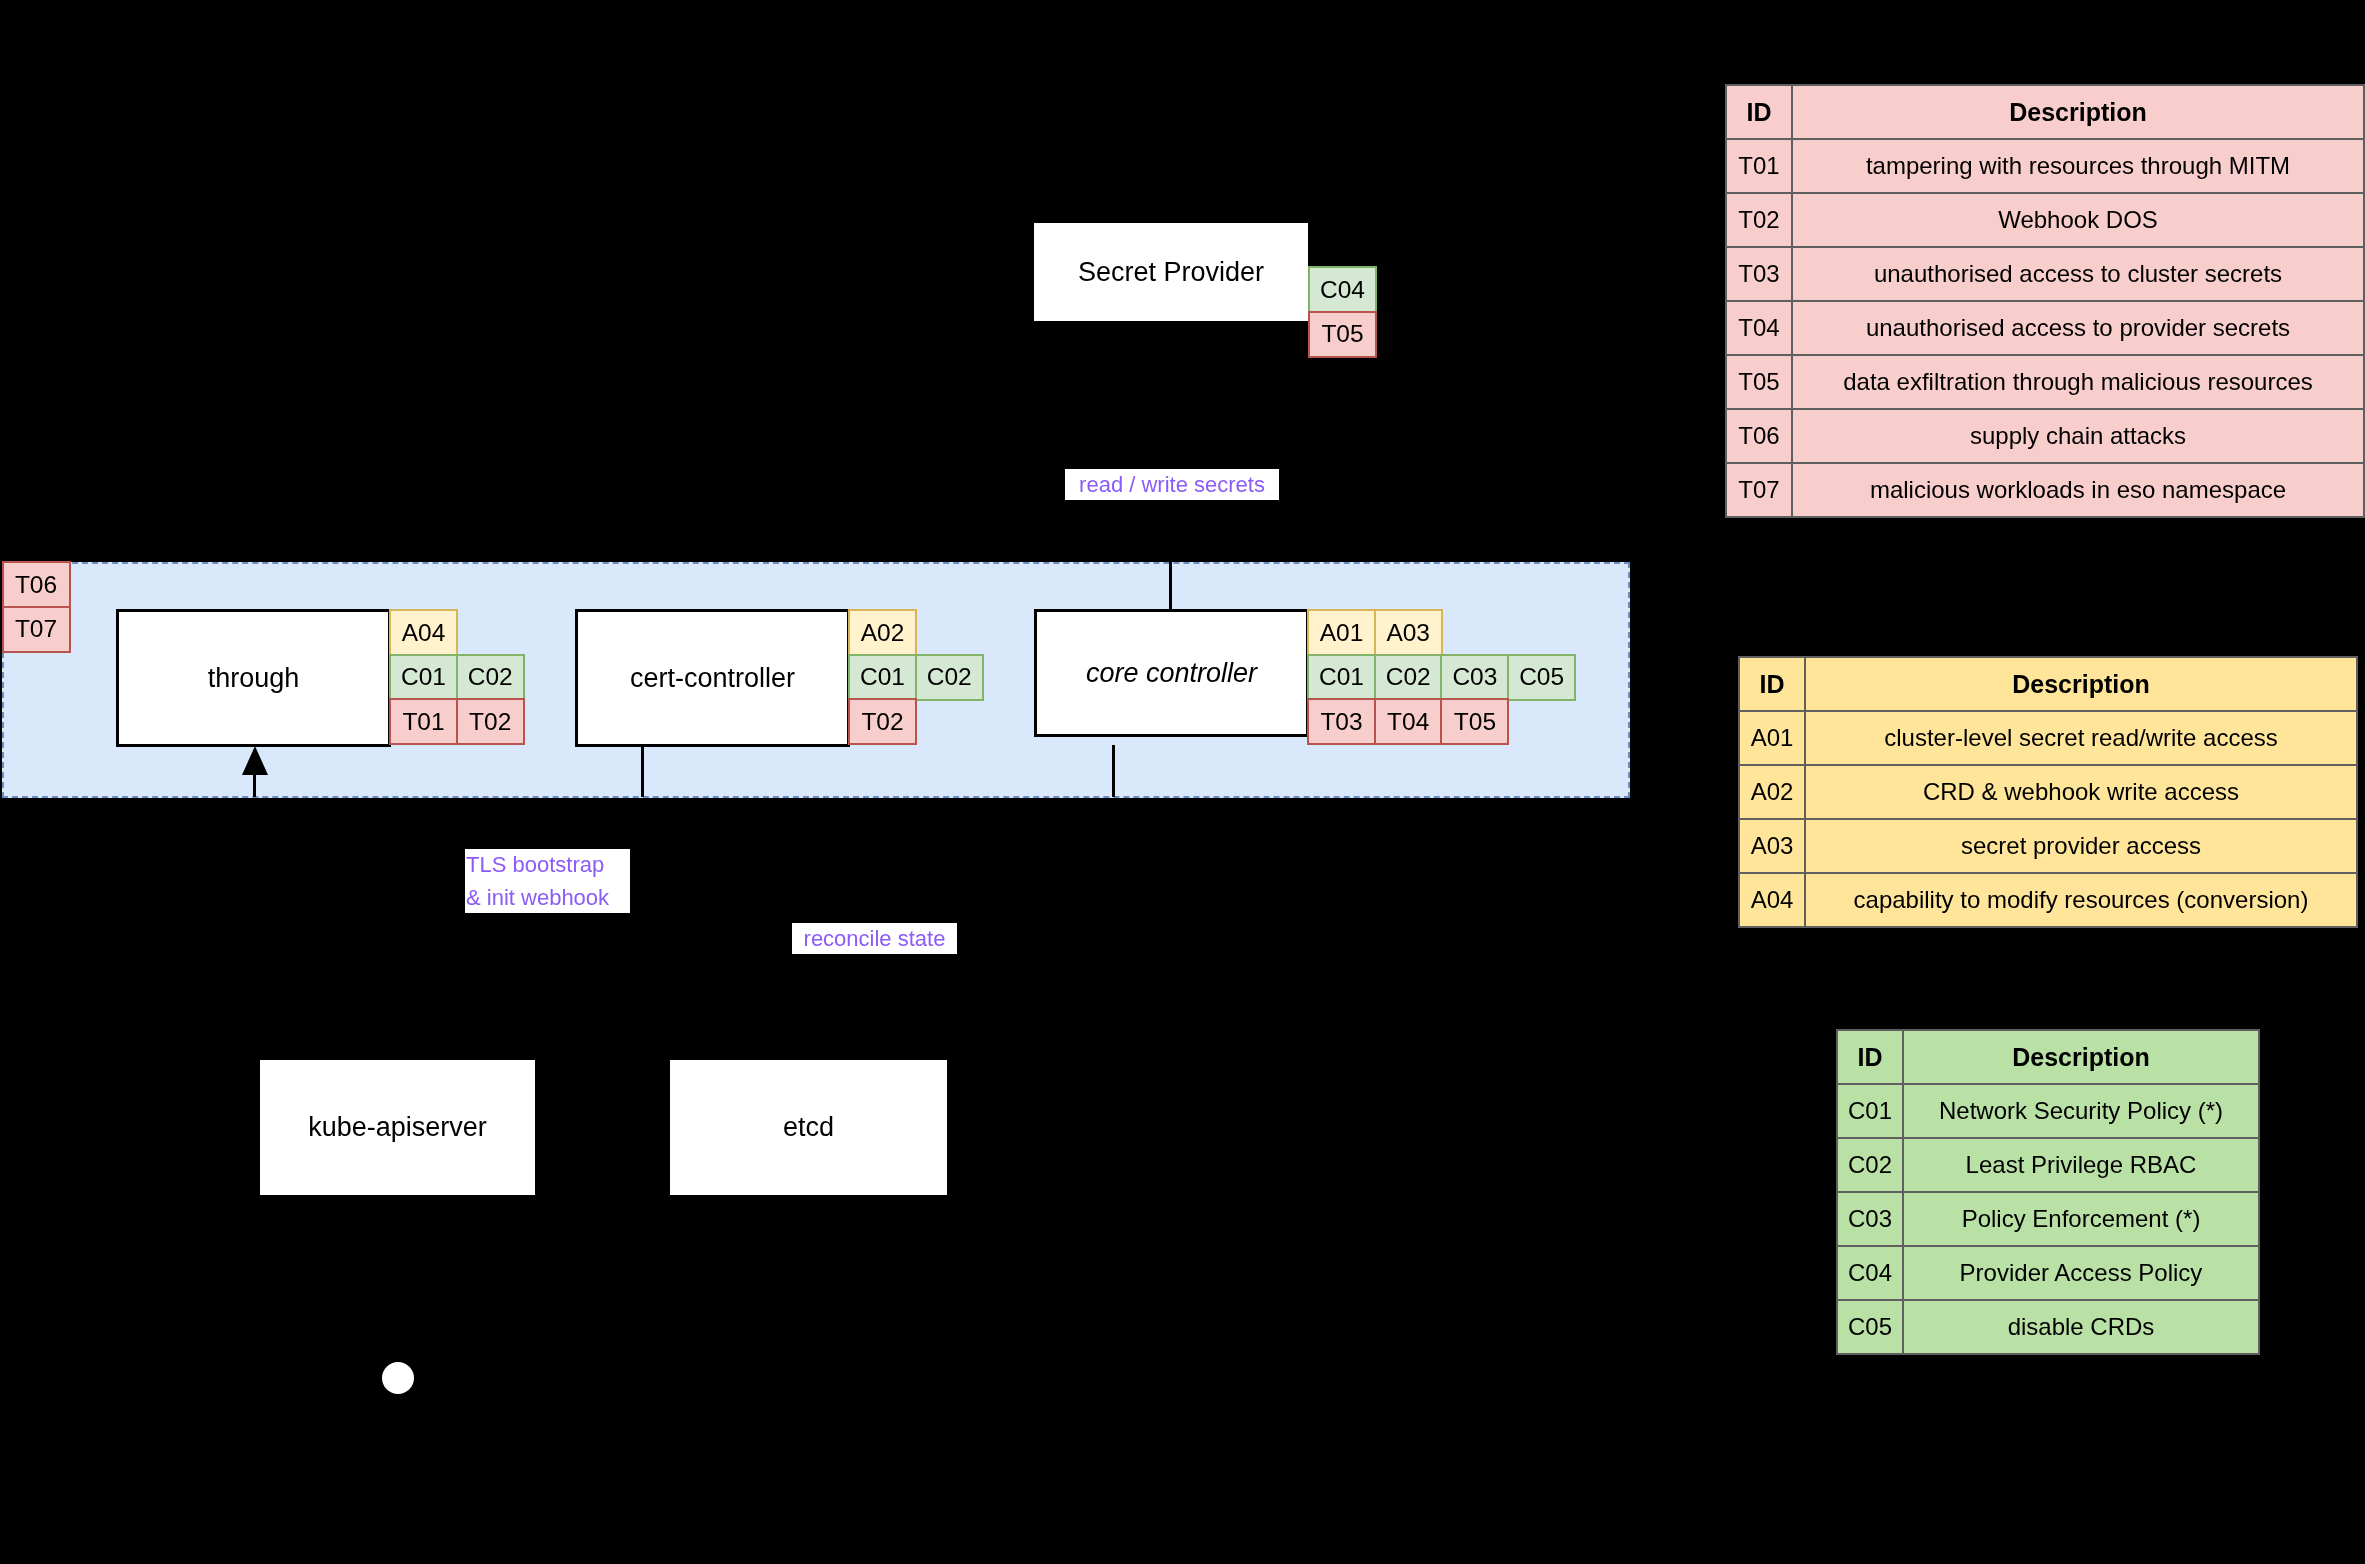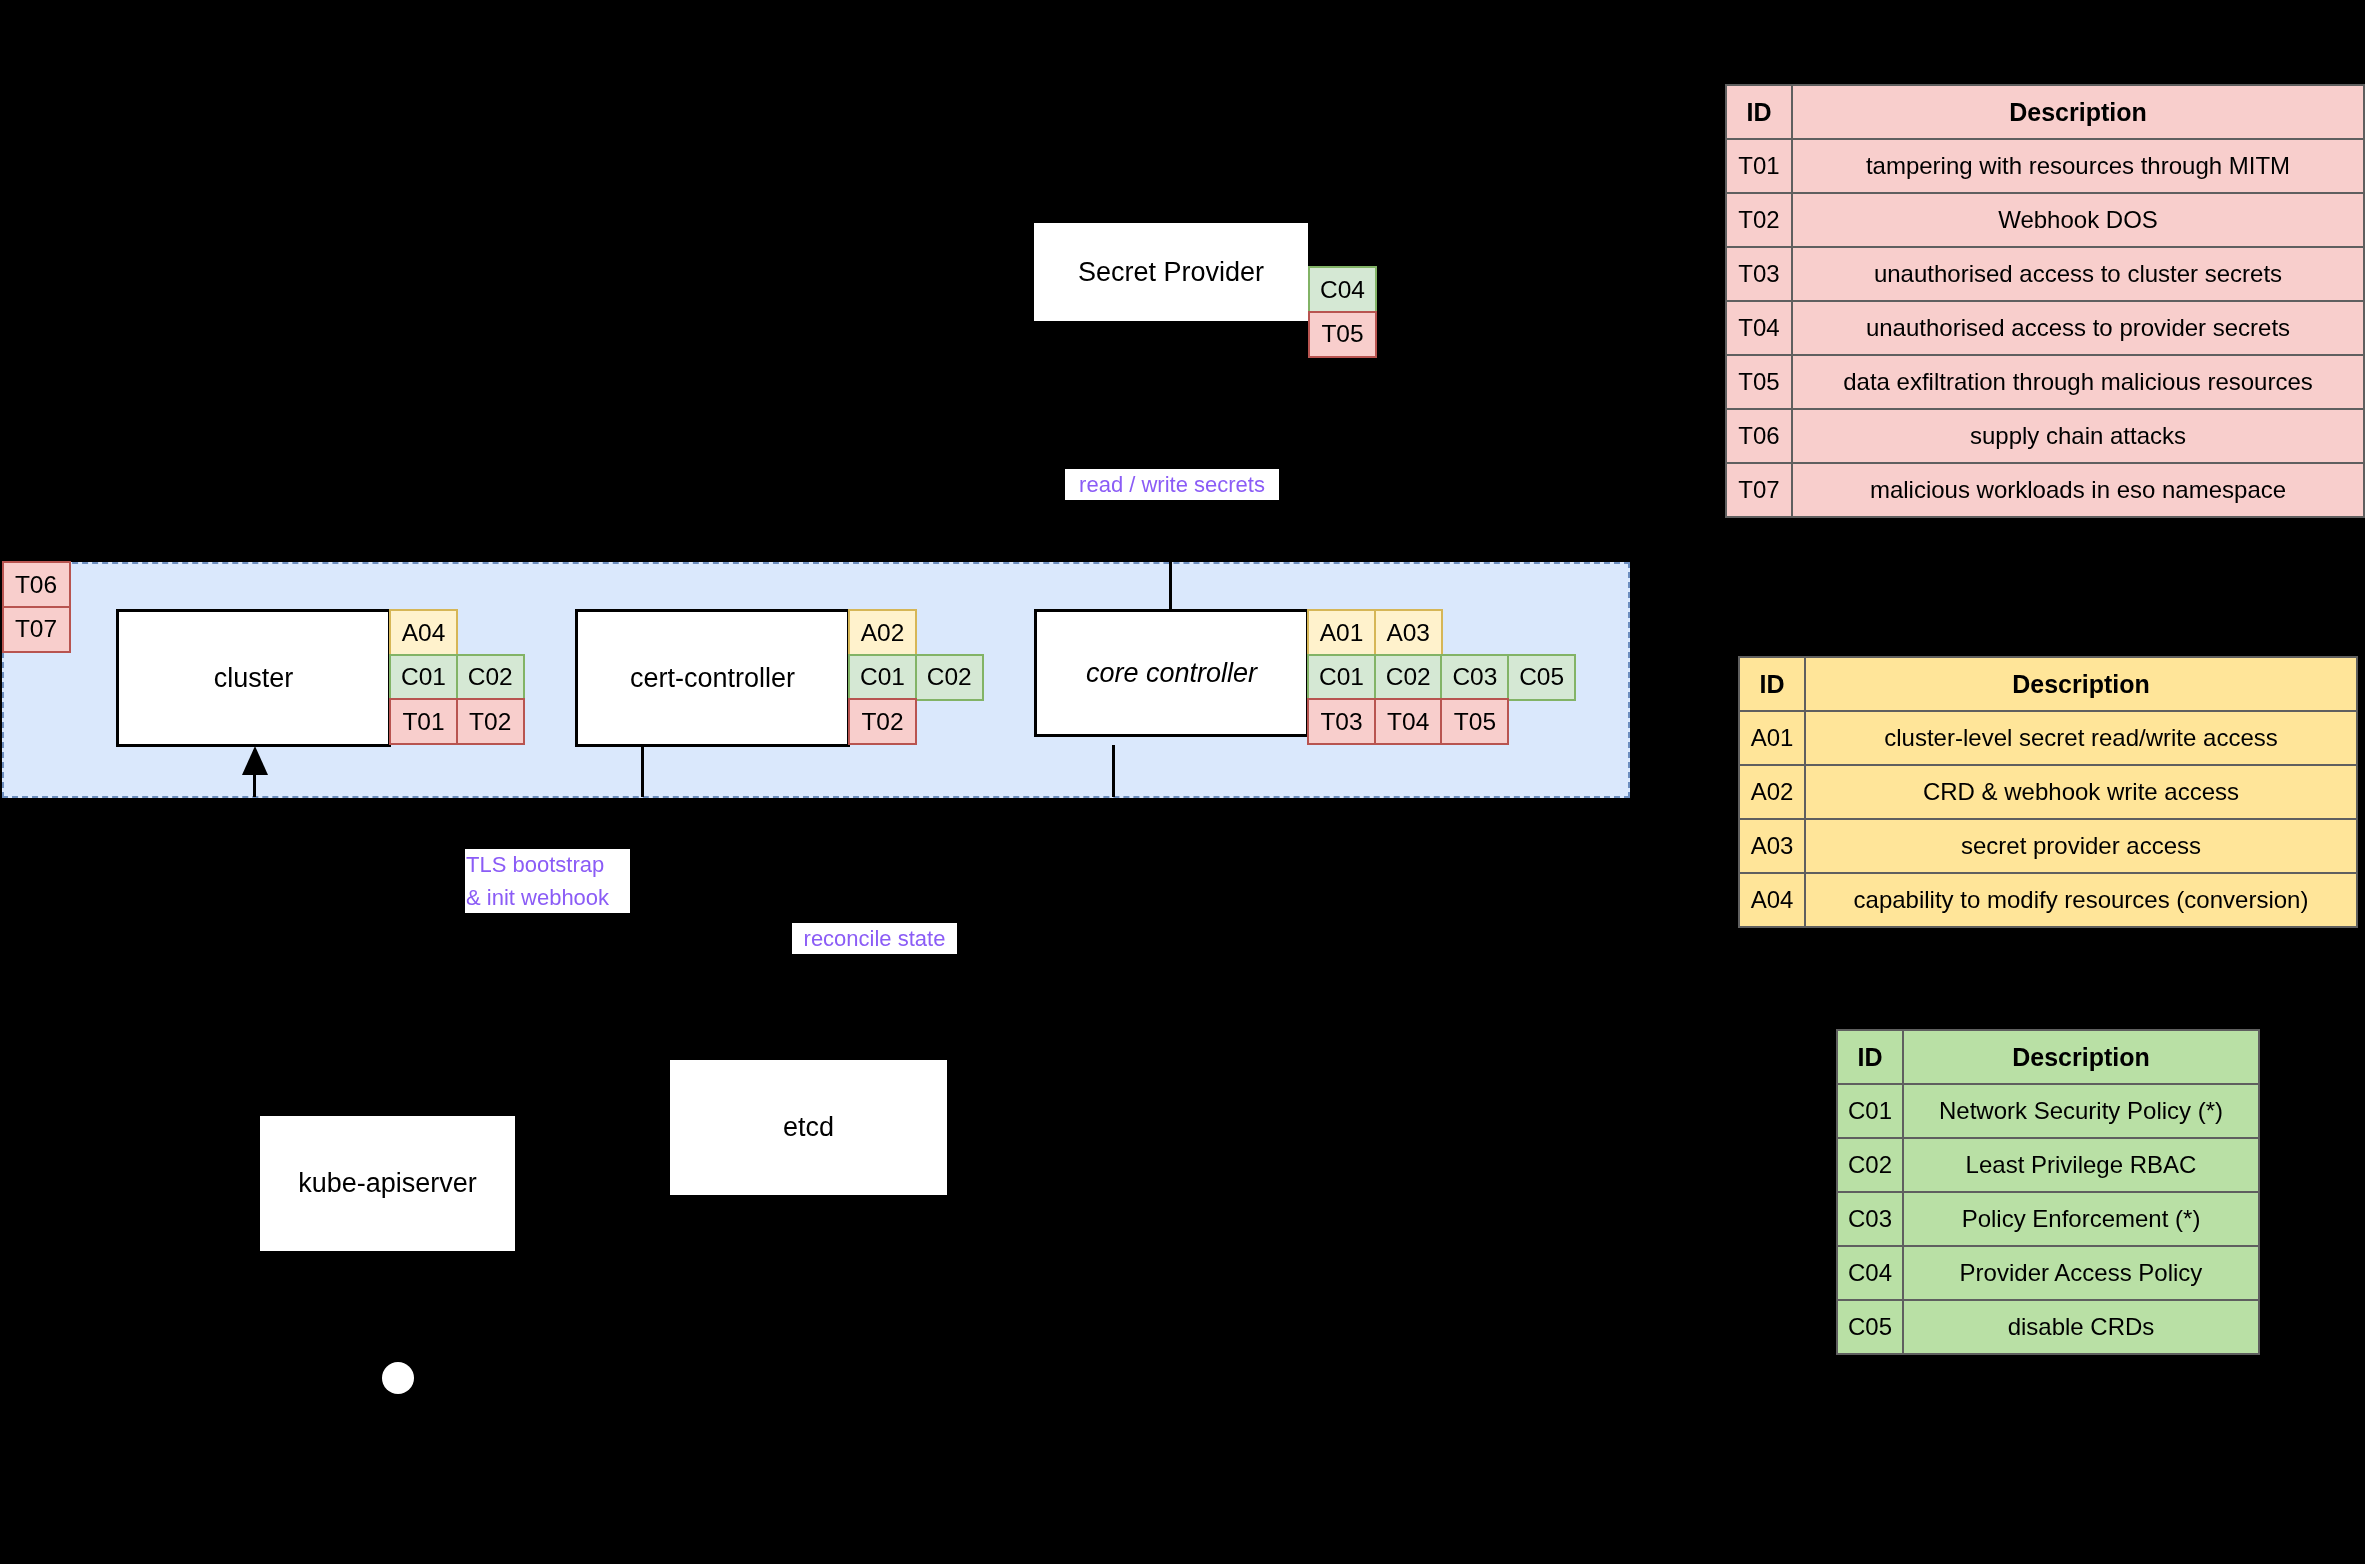--- a/index.html
+++ b/index.html
@@ -95,21 +95,21 @@
         <div class="badge k-T">T06</div>
       </div>
       <div class="badge-row">
         <div class="badge k-T">T07</div>
       </div>
     </div>
 
   <div class="line" style="left:1169px;top:562px;width:3.1px;height:47px;"></div>
 
   <div class="node bordered" style="left:116px;top:609px;width:275px;height:138px;">
-    <span>cluster</span>
+    <span>through</span>
   </div>
   <div class="badges" style="left:389px;top:609px;">
       <div class="badge-row">
         <div class="badge k-A">A04</div>
       </div>
       <div class="badge-row">
         <div class="badge k-C">C01</div>
         <div class="badge k-C">C02</div>
       </div>
       <div class="badge-row">
@@ -159,21 +159,21 @@
     </div>
   <div class="line" style="left:1112px;top:745px;width:3.1px;height:52px;"></div>
 
   <div class="edge-label multiline" style="left:465px;top:849px;width:165px;height:64px;">
     <span>TLS bootstrap</span>
     <span>&amp; init webhook</span>
   </div>
 
   <div class="edge-label" style="left:792px;top:923px;width:165px;height:31px;">reconcile state</div>
 
-  <div class="node" style="left:260px;top:1116px;width:255px;height:135px;">
+  <div class="node" style="left:260px;top:1060px;width:275px;height:135px;">
     <span>kube-apiserver</span>
   </div>
 
   <div class="node" style="left:630px;top:1060px;width:277px;height:135px;margin-left:40px;">
     <span>etcd</span>
   </div>
 
   <div class="dot" style="left:382px;top:1362px;"></div>
 
   <div class="legend legend-threats" style="left:1725px;top:84px;width:640px;">

